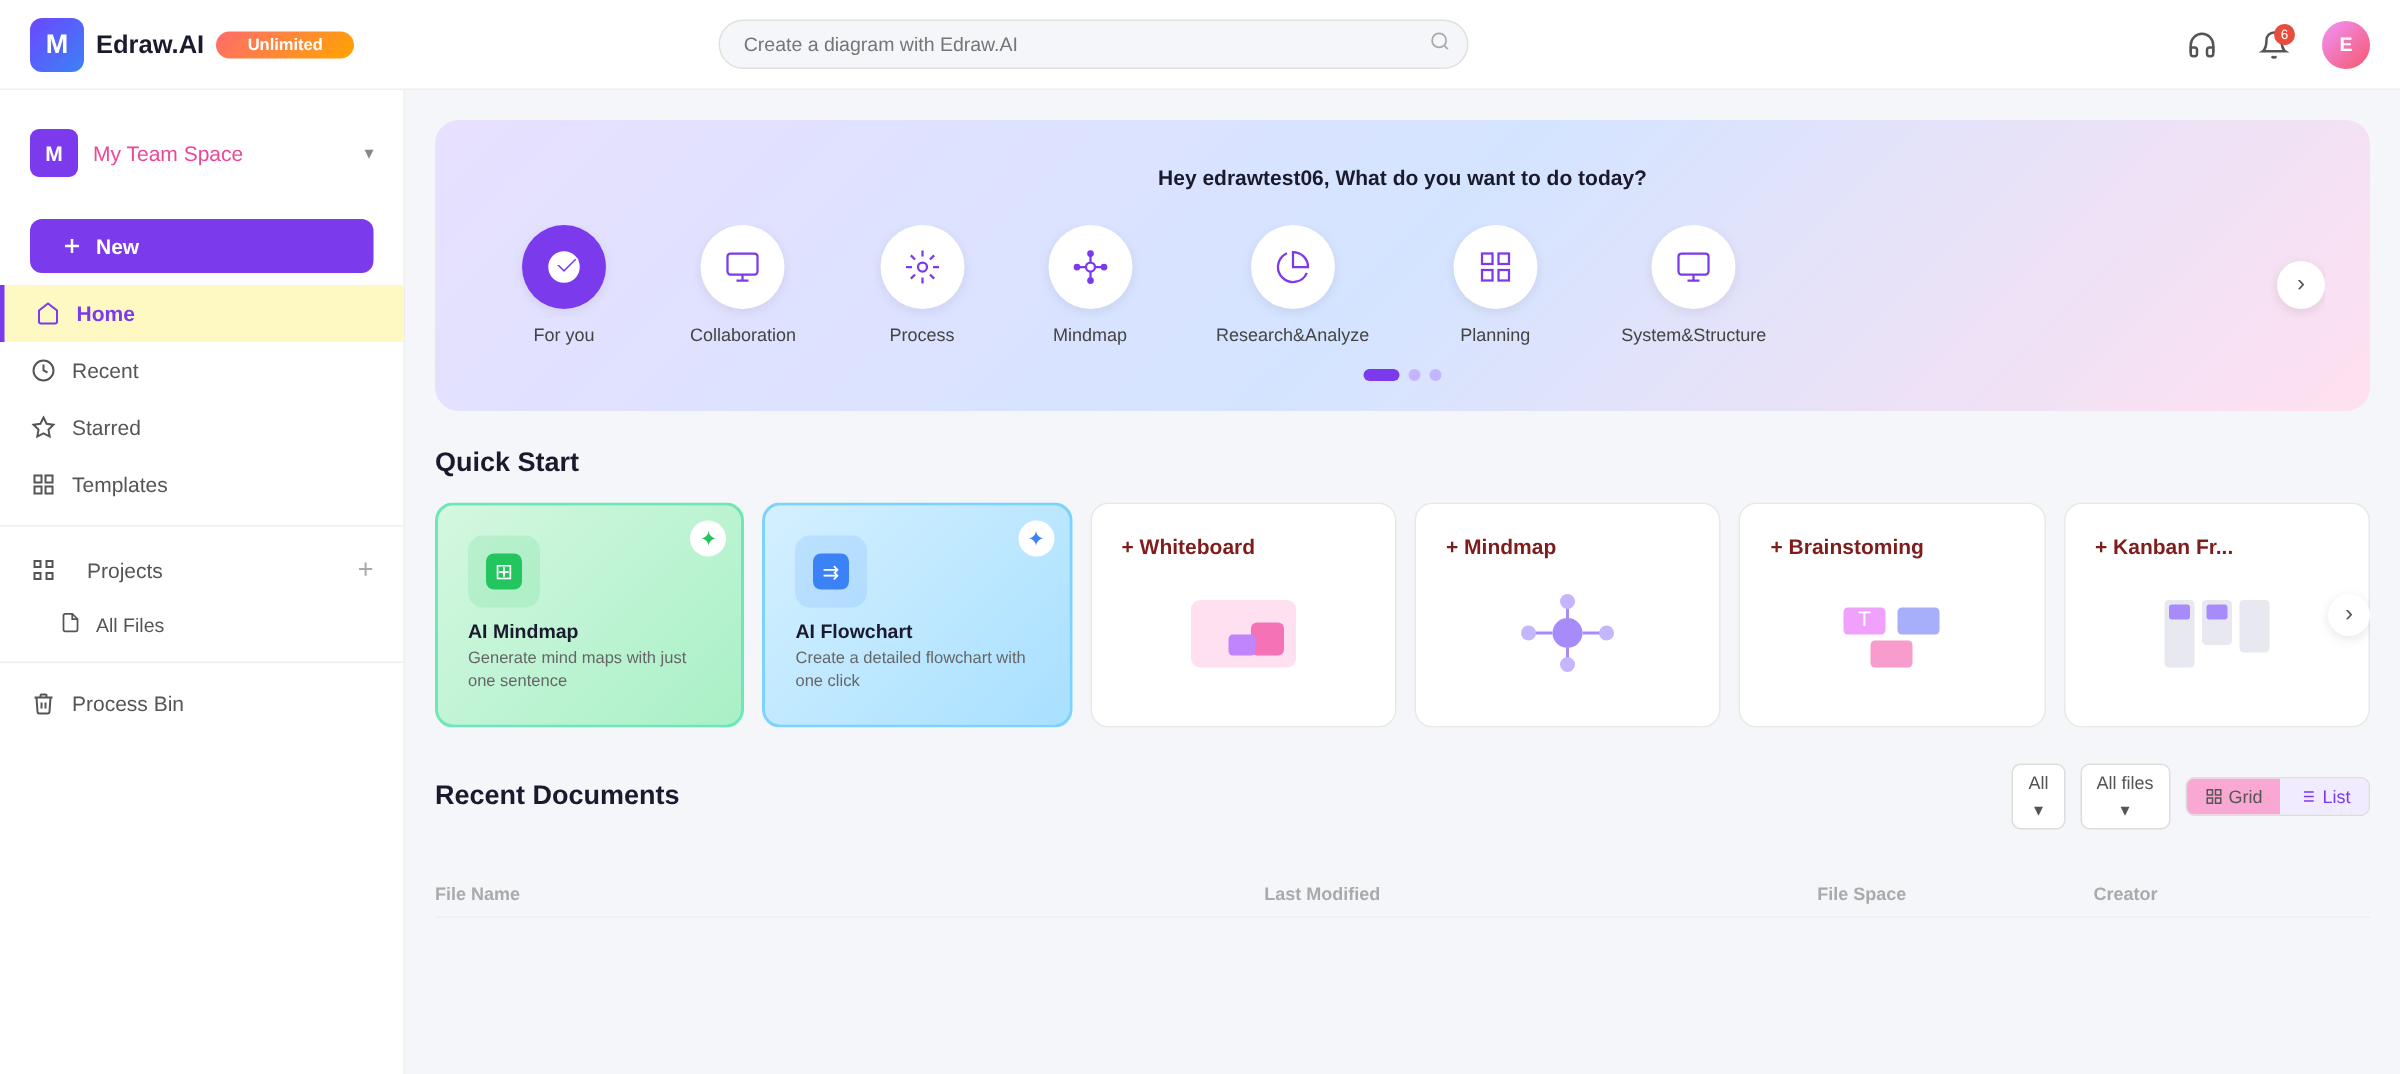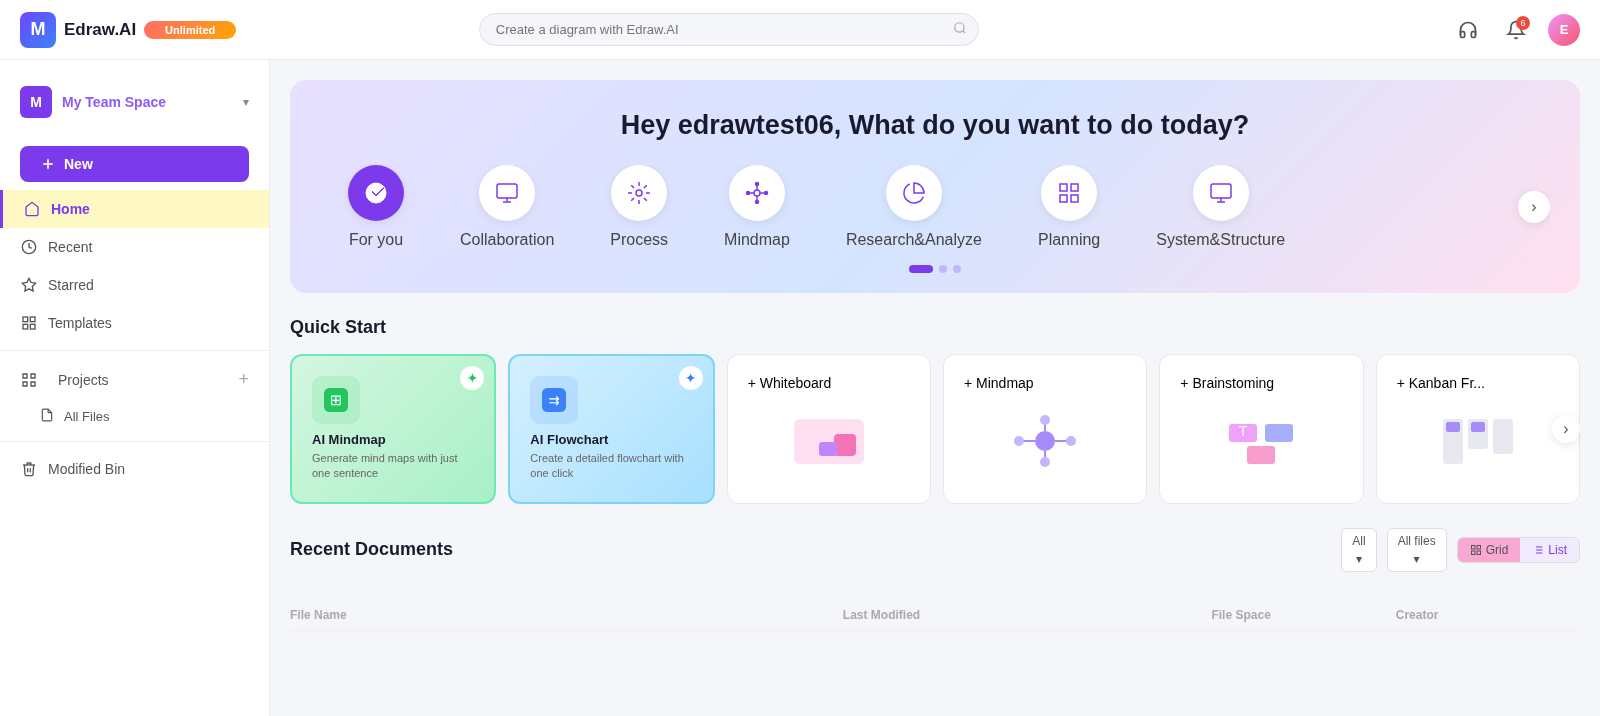--- a/index.html
+++ b/index.html
@@ -19,65 +19,65 @@
     .notif-badge { position: absolute; top: 2px; right: 2px; background: #e74c3c; color: #fff; font-size: 9px; width: 14px; height: 14px; border-radius: 50%; display: flex; align-items: center; justify-content: center; }
     .avatar { width: 32px; height: 32px; border-radius: 50%; background: linear-gradient(135deg, #f093fb, #f5576c); display: flex; align-items: center; justify-content: center; color: #fff; font-size: 13px; font-weight: bold; cursor: pointer; }
 
     
     .main-layout { display: flex; flex: 1; overflow: hidden; }
 
     
     .sidebar { width: 270px; background: #fff; border-right: 1px solid #eee; display: flex; flex-direction: column; padding: 16px 0; flex-shrink: 0; overflow-y: auto; }
     .team-space { display: flex; align-items: center; gap: 10px; padding: 10px 20px; cursor: pointer; margin-bottom: 10px; }
     .team-avatar { width: 32px; height: 32px; background: #7c3aed; border-radius: 6px; display: flex; align-items: center; justify-content: center; color: #fff; font-weight: bold; font-size: 14px; }
-    .team-name { font-weight: 700; font-size: 14px; color: #8b5cf6; flex: 1; }
+    .team-name { font-weight: 400; font-size: 14px; color: #ec4899; flex: 1; }
     .chevron-down { color: #888; font-size: 12px; }
     .new-btn { margin: 8px 20px; background: #7c3aed; color: #fff; border: none; border-radius: 8px; padding: 10px 20px; font-size: 14px; font-weight: 600; cursor: pointer; display: flex; align-items: center; gap: 8px; }
     .sidebar-nav { display: flex; flex-direction: column; }
     .sidebar-item { display: flex; align-items: center; gap: 10px; padding: 10px 20px; cursor: pointer; font-size: 14px; color: #555; border-radius: 0; transition: background 0.15s; }
     .sidebar-item.active { background: #fef9c3; color: #7c3aed; font-weight: 600; border-left: 3px solid #7c3aed; }
     .sidebar-item .si-icon { width: 18px; height: 18px; display: flex; align-items: center; justify-content: center; }
     .sidebar-divider { height: 1px; background: #eee; margin: 8px 0; }
     .sidebar-sub { display: flex; align-items: center; gap: 10px; padding: 8px 20px 8px 40px; cursor: pointer; font-size: 13px; color: #555; }
     .projects-row { display: flex; align-items: center; padding: 10px 20px; cursor: pointer; font-size: 14px; color: #555; }
     .projects-row .pi { width: 18px; height: 18px; margin-right: 10px; }
     .projects-row .pl { flex: 1; }
     .plus-icon { color: #aaa; font-size: 18px; }
 
     
     .content { flex: 1; overflow-y: auto; padding: 20px; background: #f5f6fa; }
 
     
     .hero { background: linear-gradient(135deg, #e8e0ff 0%, #d4e4ff 50%, #ffe0f0 100%); border-radius: 16px; padding: 30px 30px 20px; margin-bottom: 24px; position: relative; overflow: hidden; }
-    .hero-title { font-size: 27px; font-weight: 700; color: #1a1a2e; text-align: center; margin-bottom: 24px; }
+    .hero-title { font-size: 14px; font-weight: 700; color: #1a1a2e; text-align: center; margin-bottom: 24px; }
     .hero-categories { display: flex; gap: 0; overflow: hidden; align-items: flex-start; position: relative; }
     .hero-cat { display: flex; flex-direction: column; align-items: center; gap: 10px; padding: 0 28px; cursor: pointer; }
     .cat-circle { width: 56px; height: 56px; border-radius: 50%; background: #fff; display: flex; align-items: center; justify-content: center; box-shadow: 0 2px 8px rgba(0,0,0,0.08); }
     .cat-circle.active { background: #7c3aed; }
     .cat-circle.active svg { color: #fff; }
-    .cat-label { font-size: 16px; color: #444; white-space: nowrap; }
+    .cat-label { font-size: 12px; color: #444; white-space: nowrap; }
     .hero-scroll-right { position: absolute; right: 0; top: 50%; transform: translateY(-50%); width: 32px; height: 32px; background: #fff; border-radius: 50%; display: flex; align-items: center; justify-content: center; box-shadow: 0 2px 8px rgba(0,0,0,0.1); cursor: pointer; color: #555; }
     .hero-dots { display: flex; justify-content: center; gap: 6px; margin-top: 16px; }
     .hero-dot { width: 8px; height: 8px; border-radius: 50%; background: #c4b5fd; }
     .hero-dot.active { background: #7c3aed; width: 24px; border-radius: 4px; }
 
     
     .section-title { font-size: 18px; font-weight: 700; color: #1a1a2e; margin-bottom: 16px; }
     .quick-start-grid { display: flex; gap: 12px; overflow: hidden; position: relative; }
     .qs-card { border-radius: 12px; padding: 20px; min-width: 200px; flex: 1; max-width: 220px; cursor: pointer; position: relative; overflow: hidden; }
     .qs-card.ai-mindmap { background: linear-gradient(135deg, #d4f7e0, #a8f0c6); border: 2px solid #6ee7b7; }
     .qs-card.ai-flowchart { background: linear-gradient(135deg, #d4f0ff, #a8e0ff); border: 2px solid #7dd3fc; }
     .qs-card.whiteboard, .qs-card.mindmap, .qs-card.brainstoming, .qs-card.kanban { background: #fff; border: 1.5px solid #e8e8e8; display: flex; flex-direction: column; align-items: center; justify-content: flex-start; }
     .qs-card-title { font-size: 13px; font-weight: 700; color: #1a1a2e; margin-bottom: 4px; }
     .qs-card-desc { font-size: 11px; color: #666; line-height: 1.4; }
     .qs-card-icon { width: 48px; height: 48px; margin-bottom: 8px; border-radius: 10px; display: flex; align-items: center; justify-content: center; font-size: 24px; }
     .ai-spark { position: absolute; top: 10px; right: 10px; width: 24px; height: 24px; border-radius: 50%; display: flex; align-items: center; justify-content: center; font-size: 14px; }
     .ai-spark.green { background: #fff; color: #22c55e; }
     .ai-spark.blue { background: #fff; color: #3b82f6; }
-    .qs-plus-label { font-size: 14px; font-weight: 400; color: #000000; margin-bottom: 10px; align-self: flex-start; }
+    .qs-plus-label { font-size: 14px; font-weight: 700; color: #7f1d1d; margin-bottom: 10px; align-self: flex-start; }
     .qs-scroll-right { position: absolute; right: 0; top: 50%; transform: translateY(-50%); width: 28px; height: 28px; background: #fff; border-radius: 50%; display: flex; align-items: center; justify-content: center; box-shadow: 0 2px 8px rgba(0,0,0,0.1); cursor: pointer; color: #555; z-index: 2; }
 
     
     .recent-docs { margin-top: 24px; }
     .recent-header { display: flex; align-items: center; margin-bottom: 28px; }
     .recent-title { font-size: 18px; font-weight: 700; color: #1a1a2e; flex: 1; }
     .recent-filters { display: flex; align-items: center; gap: 10px; }
     .filter-select { display: flex; align-items: center; gap: 4px; border: 1px solid #ddd; border-radius: 6px; padding: 5px 10px; font-size: 12px; color: #555; cursor: pointer; background: #fff; flex-direction: column; }
     .view-toggle { display: flex; border: 1px solid #ddd; border-radius: 6px; overflow: hidden; }
     .view-btn { padding: 5px 12px; font-size: 12px; cursor: pointer; background: #f9a8d4; color: #555; display: flex; align-items: center; gap: 4px; }
@@ -214,21 +214,21 @@
 
       <div class="sidebar-item">
         <span class="si-icon">
           <svg width="16" height="16" viewBox="0 0 24 24" fill="none" stroke="currentColor" stroke-width="2">
               <polyline points="3 6 5 6 21 6"></polyline>
               <path d="M19 6l-1 14a2 2 0 0 1-2 2H8a2 2 0 0 1-2-2L5 6"></path>
               <path d="M10 11v6M14 11v6"></path>
               <path d="M9 6V4a1 1 0 0 1 1-1h4a1 1 0 0 1 1 1v2"></path>
             </svg>
         </span>
-        <span>Modified Bin</span>
+        <span>Process Bin</span>
       </div>
     </div>
   </div>
 
   <div class="content">
 
     <div class="hero">
       <div class="hero-title">Hey edrawtest06, What do you want to do today?</div>
       <div class="hero-categories">
 

